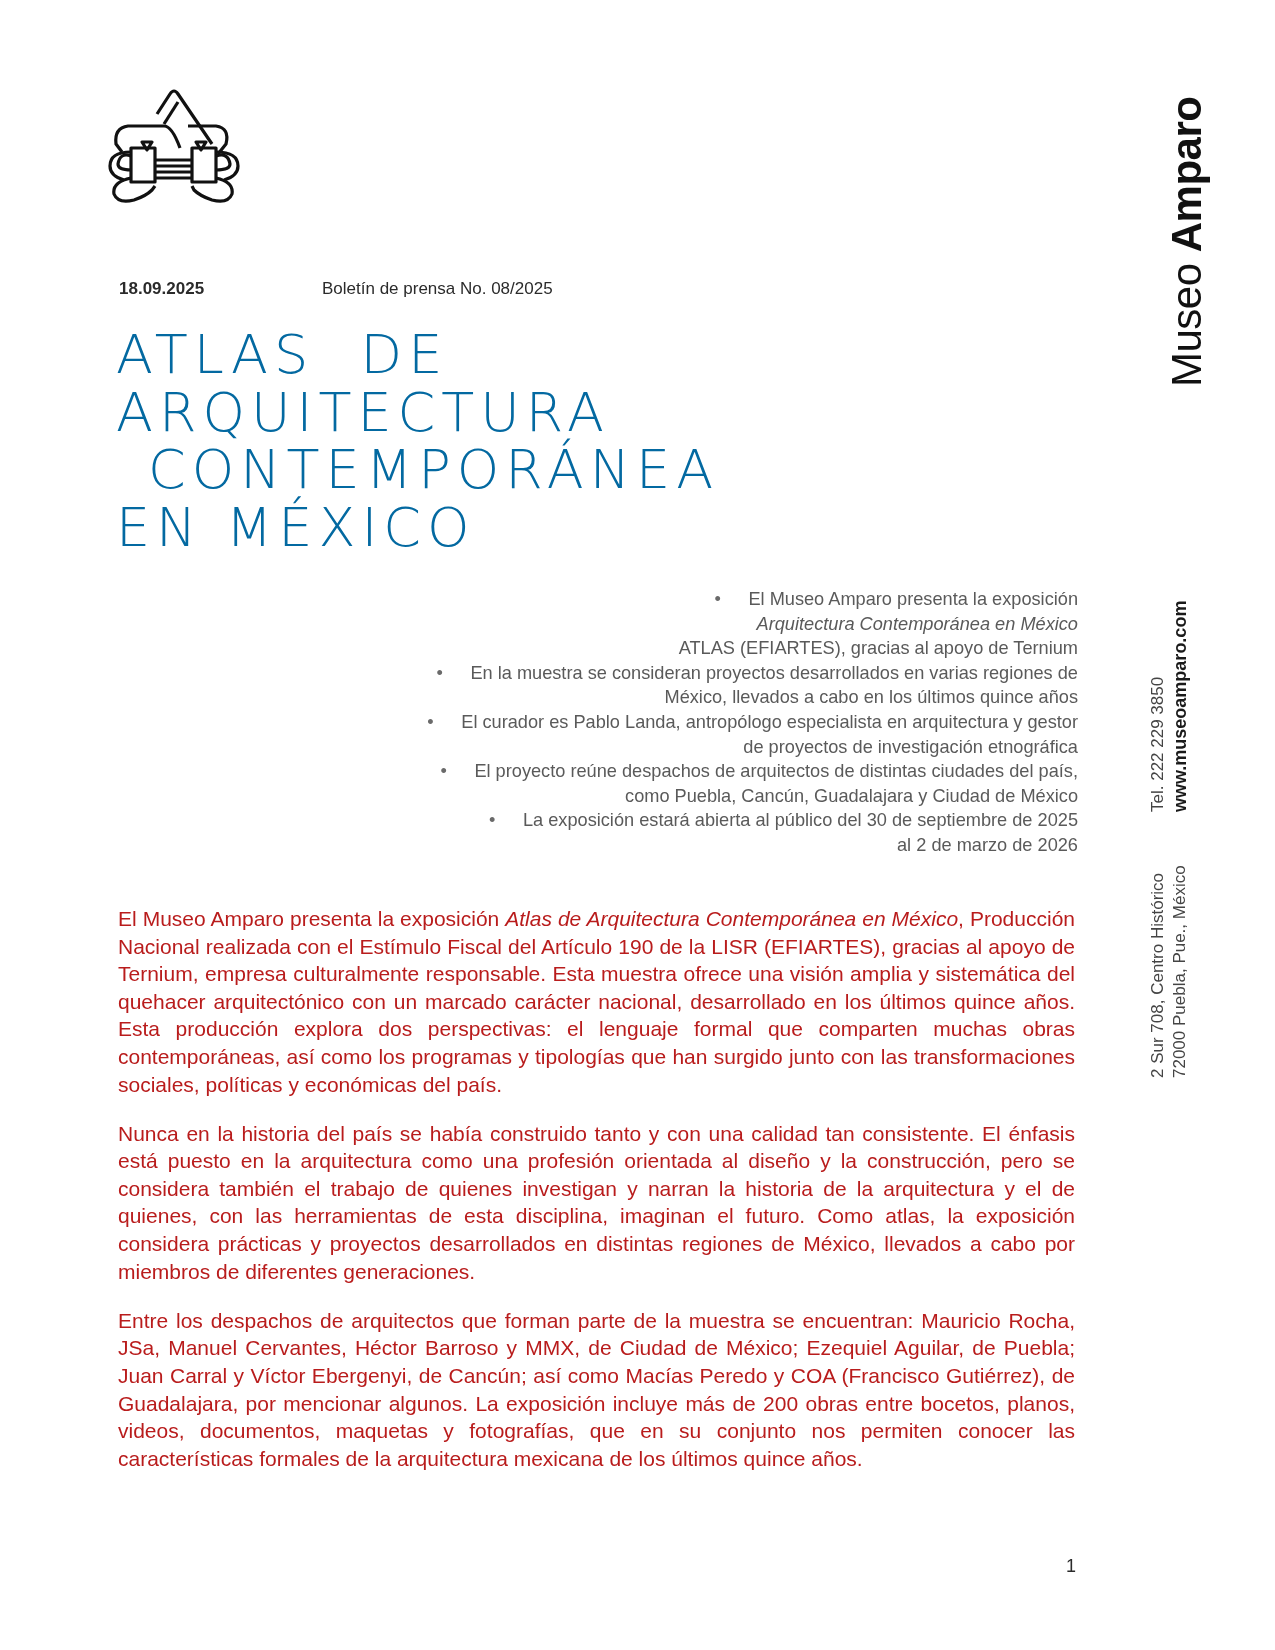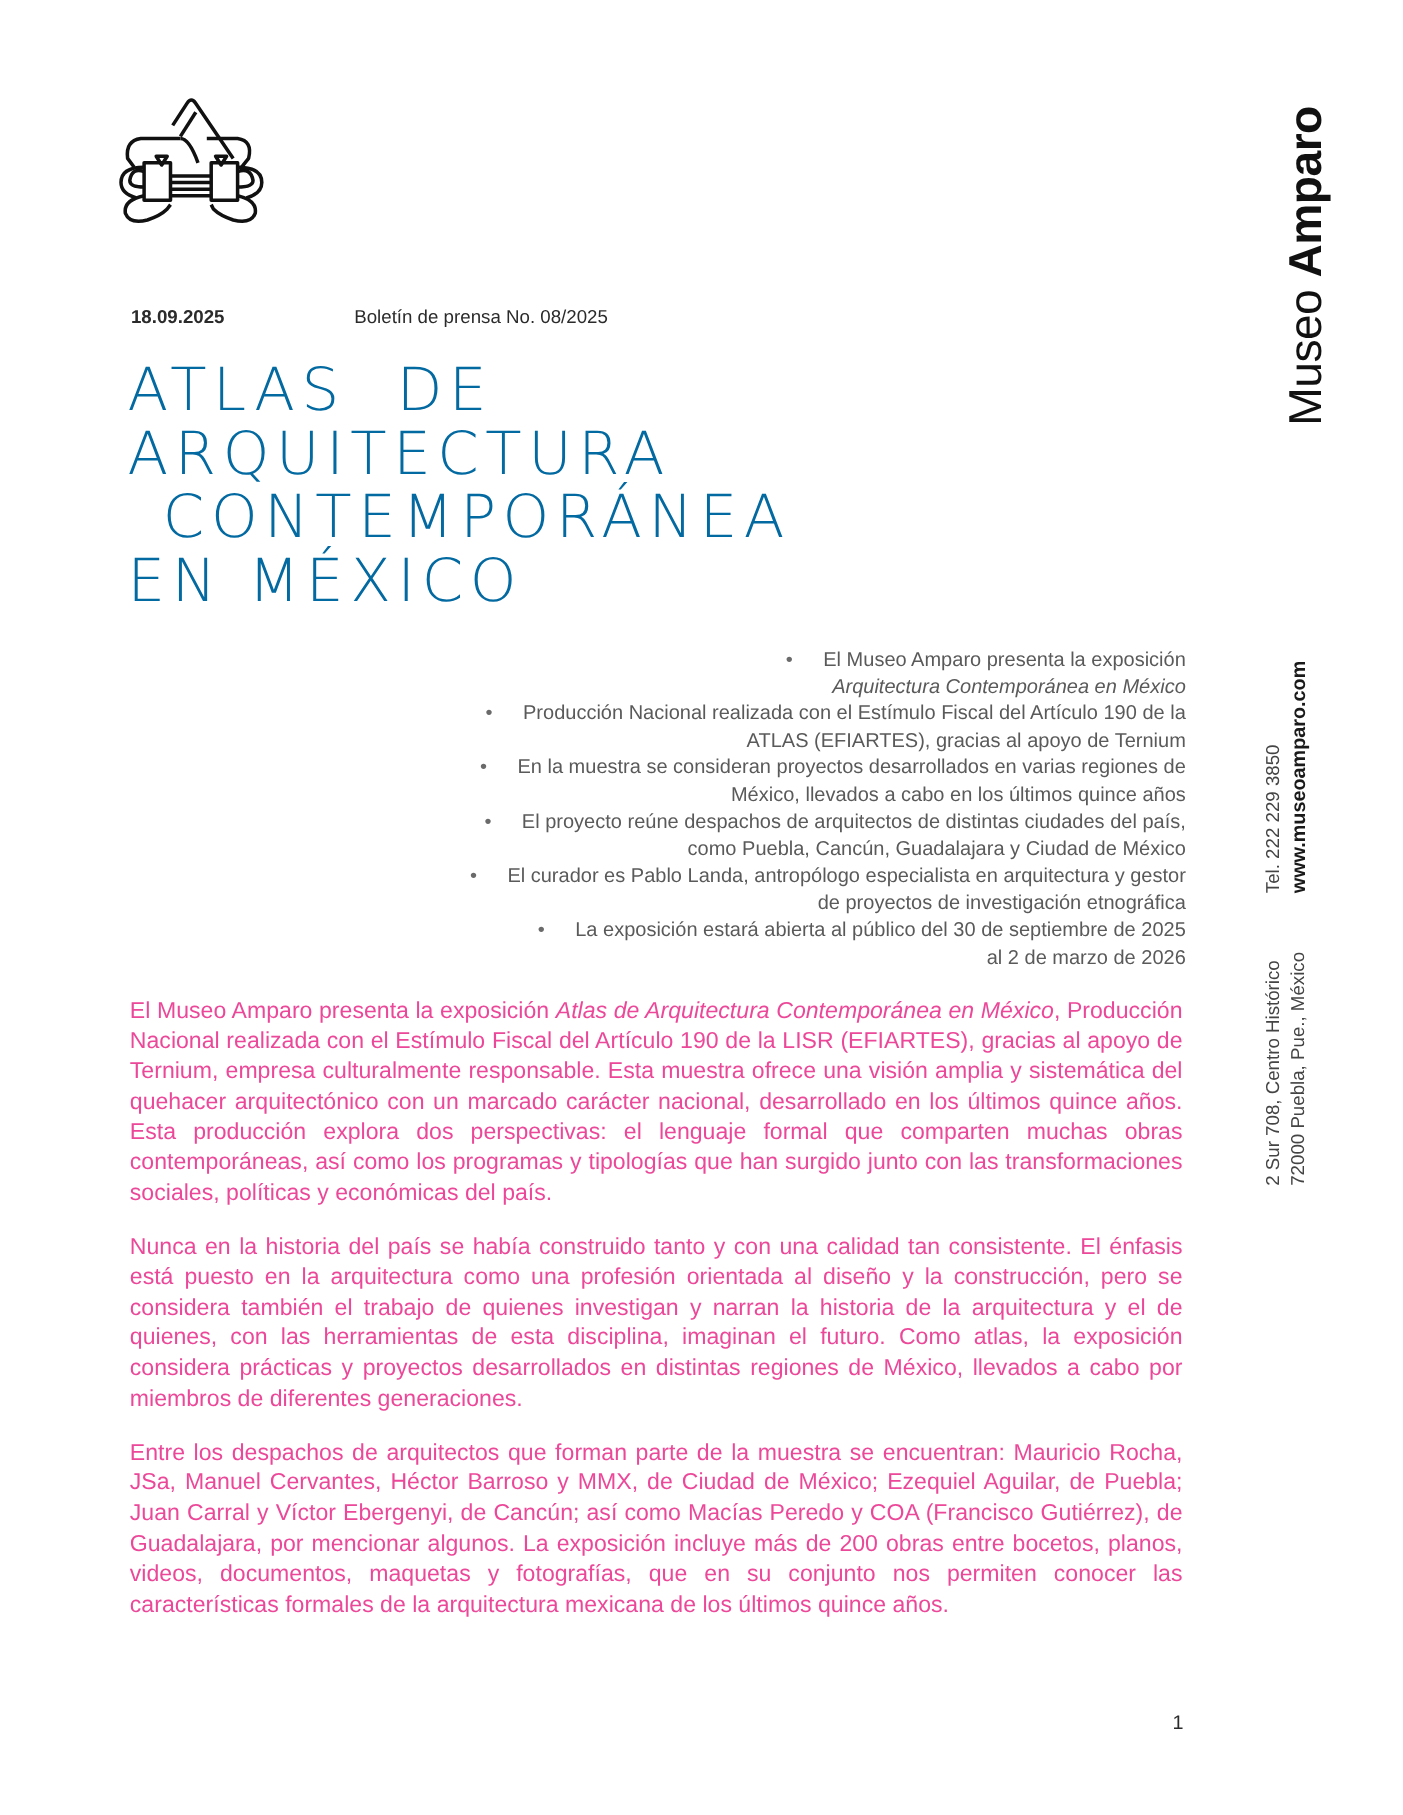--- a/index.html
+++ b/index.html
@@ -12,21 +12,21 @@
   #title { left:116px; top:326px; color:#7cc242; font-size:54px; line-height:57.5px;
            font-family:"DejaVu Sans", sans-serif; font-weight:200; letter-spacing:6px;
            text-transform:uppercase; }
   #title .tline { display:block; white-space:nowrap; transform-origin:0 0; }
   #highlights { right:197px; top:587px; width:760px; text-align:right;
                 font-size:18.2px; line-height:24.6px; color:#5a5a5a; }
   #highlights .hl { display:block; }
   #highlights .bullet { display:inline-block; width:34px; text-align:left; color:#6a6a6a; }
   #highlights em { }
   #body { left:118px; top:905px; width:957px; font-size:21px; line-height:27.6px;
-          color:#ec4899; text-align:justify; }
+          color:#b91c1c; text-align:justify; }
   #body p { margin:0 0 21.5px 0; }
   #body em { font-style:italic; }
   #pagenum { left:1066px; top:1556px; font-size:18px; color:#2b2b2b; }
   .vert { position:absolute; transform:rotate(-90deg); transform-origin:0 0; white-space:nowrap; }
   #brand { left:1163px; top:387px; font-size:42px; color:#111; letter-spacing:-0.5px; }
   #brand b { font-weight:bold; }
   #contact1 { left:1148px; top:812px; font-size:17px; color:#444; }
   #contact2 { left:1170px; top:812px; font-size:18px; font-weight:bold; color:#1a1a1a; }
   #addr1 { left:1148px; top:1078px; font-size:17px; color:#444; }
   #addr2 { left:1170px; top:1078px; font-size:17px; color:#444; }
@@ -75,34 +75,33 @@
   <span class="tline" style="white-space: pre; margin-left: 32px;">CONTEMPORÁNEA</span>
   <span class="tline" style="white-space: pre;">EN MÉXICO</span>
 </h1>
 
 <div id="highlights" class="abs">
   <div>
     <span class="hl"><span class="bullet">•</span><span>El Museo Amparo presenta la exposición</span></span>
     <span class="hl"><em>Arquitectura Contemporánea en México</em></span>
   </div>
   <div>
-    <span class="hl"><span class="bullet">•</span><span>Producción Nacional realizada con el Estímulo Fiscal del Artículo 190 de la</span></span>
     <span class="hl">ATLAS (EFIARTES), gracias al apoyo de Ternium</span>
   </div>
   <div>
     <span class="hl"><span class="bullet">•</span><span>En la muestra se consideran proyectos desarrollados en varias regiones de</span></span>
     <span class="hl">México, llevados a cabo en los últimos quince años</span>
   </div>
   <div>
+    <span class="hl"><span class="bullet">•</span><span>El curador es Pablo Landa, antropólogo especialista en arquitectura y gestor</span></span>
+    <span class="hl">de proyectos de investigación etnográfica</span>
+  </div>
+  <div>
     <span class="hl"><span class="bullet">•</span><span>El proyecto reúne despachos de arquitectos de distintas ciudades del país,</span></span>
     <span class="hl">como Puebla, Cancún, Guadalajara y Ciudad de México</span>
-  </div>
-  <div>
-    <span class="hl"><span class="bullet">•</span><span>El curador es Pablo Landa, antropólogo especialista en arquitectura y gestor</span></span>
-    <span class="hl">de proyectos de investigación etnográfica</span>
   </div>
   <div>
     <span class="hl"><span class="bullet">•</span><span>La exposición estará abierta al público del 30 de septiembre de 2025</span></span>
     <span class="hl">al 2 de marzo de 2026</span>
   </div>
 </div>
 
 <div id="body" class="abs">
   <p><span>El Museo Amparo presenta la exposición </span><em>Atlas de Arquitectura Contemporánea en México</em><span>, Producción Nacional realizada con el Estímulo Fiscal del Artículo 190 de la LISR (EFIARTES), gracias al apoyo de Ternium, empresa culturalmente responsable. Esta muestra ofrece una visión amplia y sistemática del quehacer arquitectónico con un marcado carácter nacional, desarrollado en los últimos quince años. Esta producción explora dos perspectivas: el lenguaje formal que comparten muchas obras contemporáneas, así como los programas y tipologías que han surgido junto con las transformaciones sociales, políticas y económicas del país.</span></p>
   <p>Nunca en la historia del país se había construido tanto y con una calidad tan consistente. El énfasis está puesto en la arquitectura como una profesión orientada al diseño y la construcción, pero se considera también el trabajo de quienes investigan y narran la historia de la arquitectura y el de quienes, con las herramientas de esta disciplina, imaginan el futuro. Como atlas, la exposición considera prácticas y proyectos desarrollados en distintas regiones de México, llevados a cabo por miembros de diferentes generaciones.</p>

